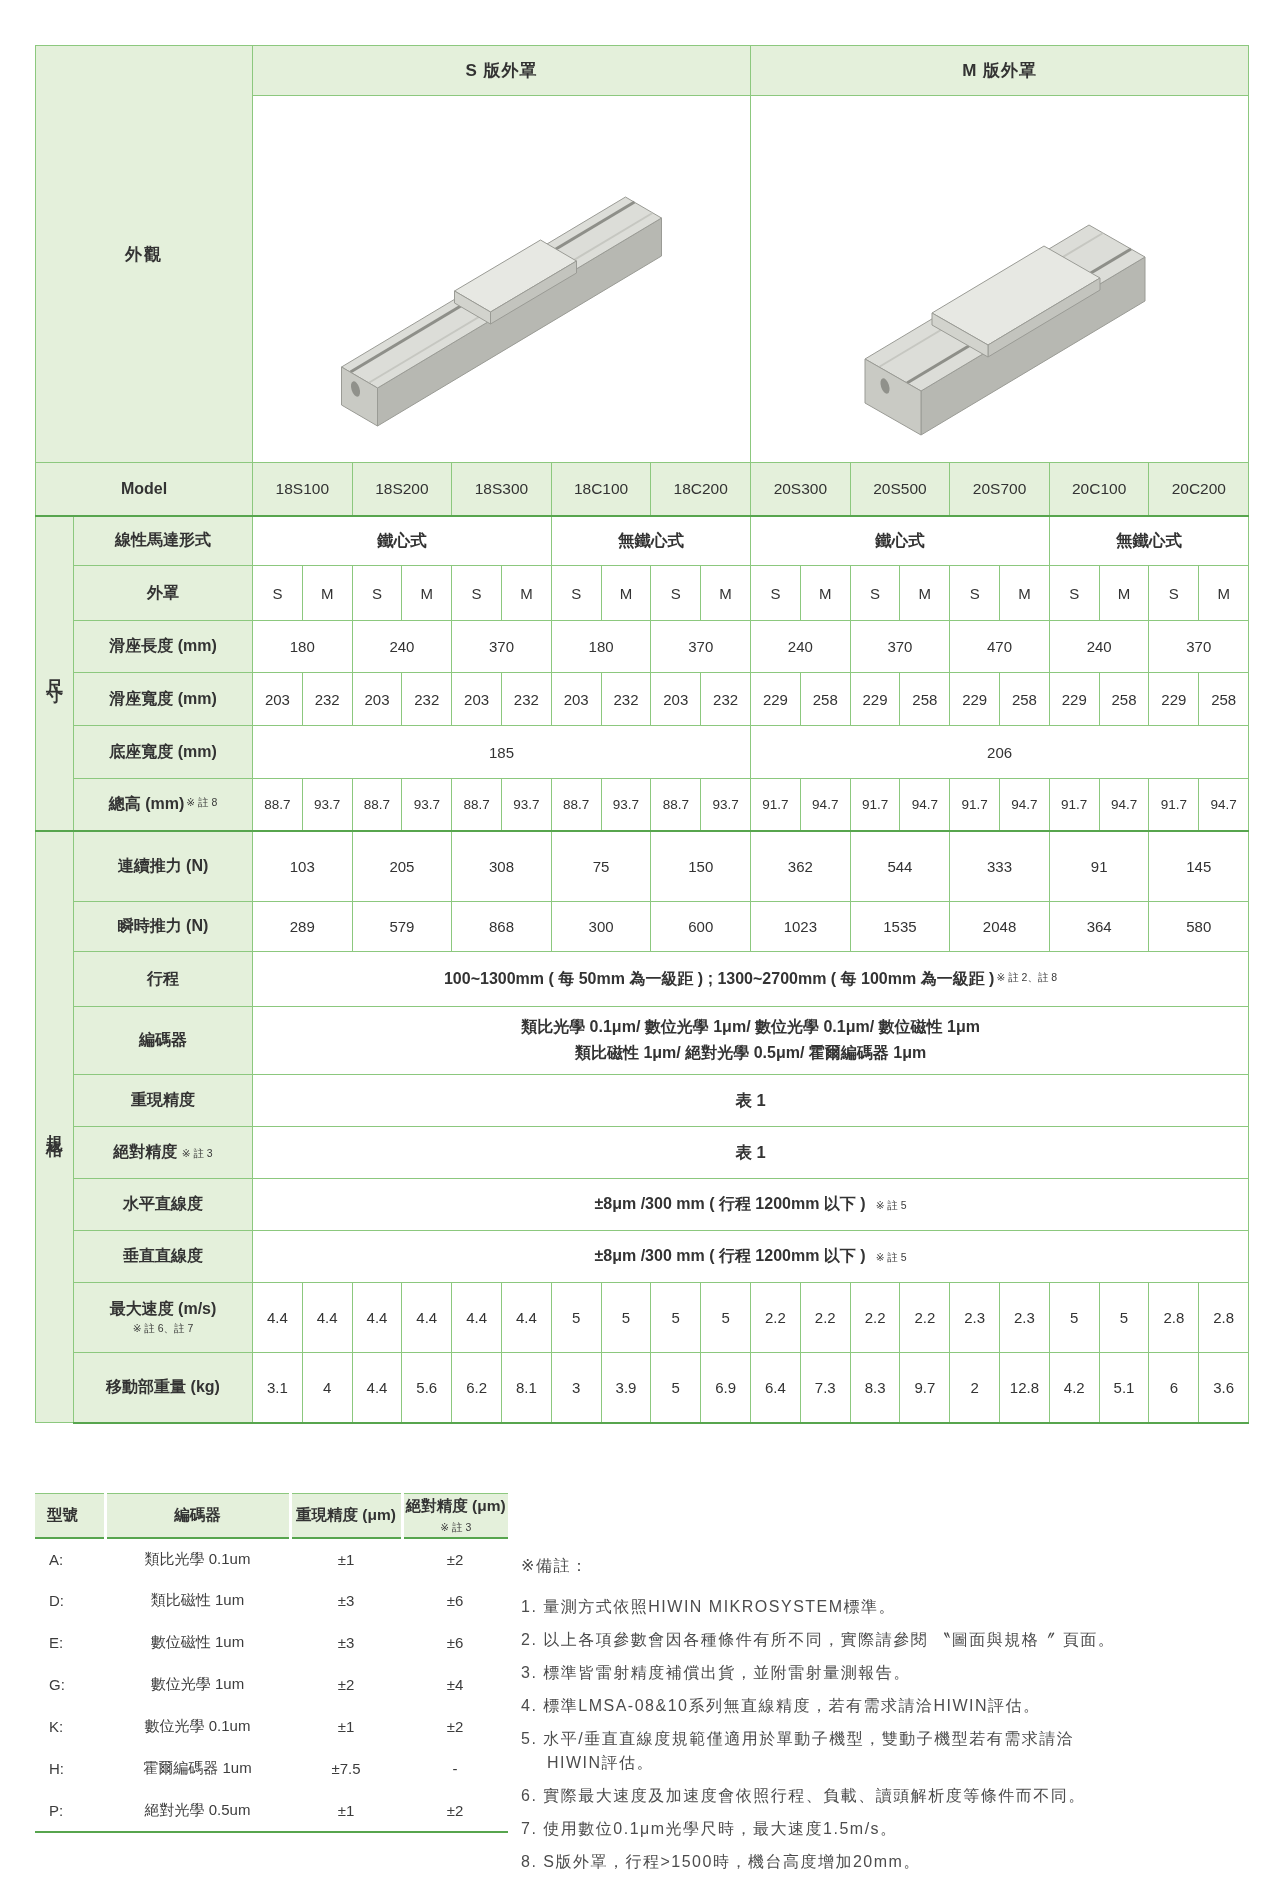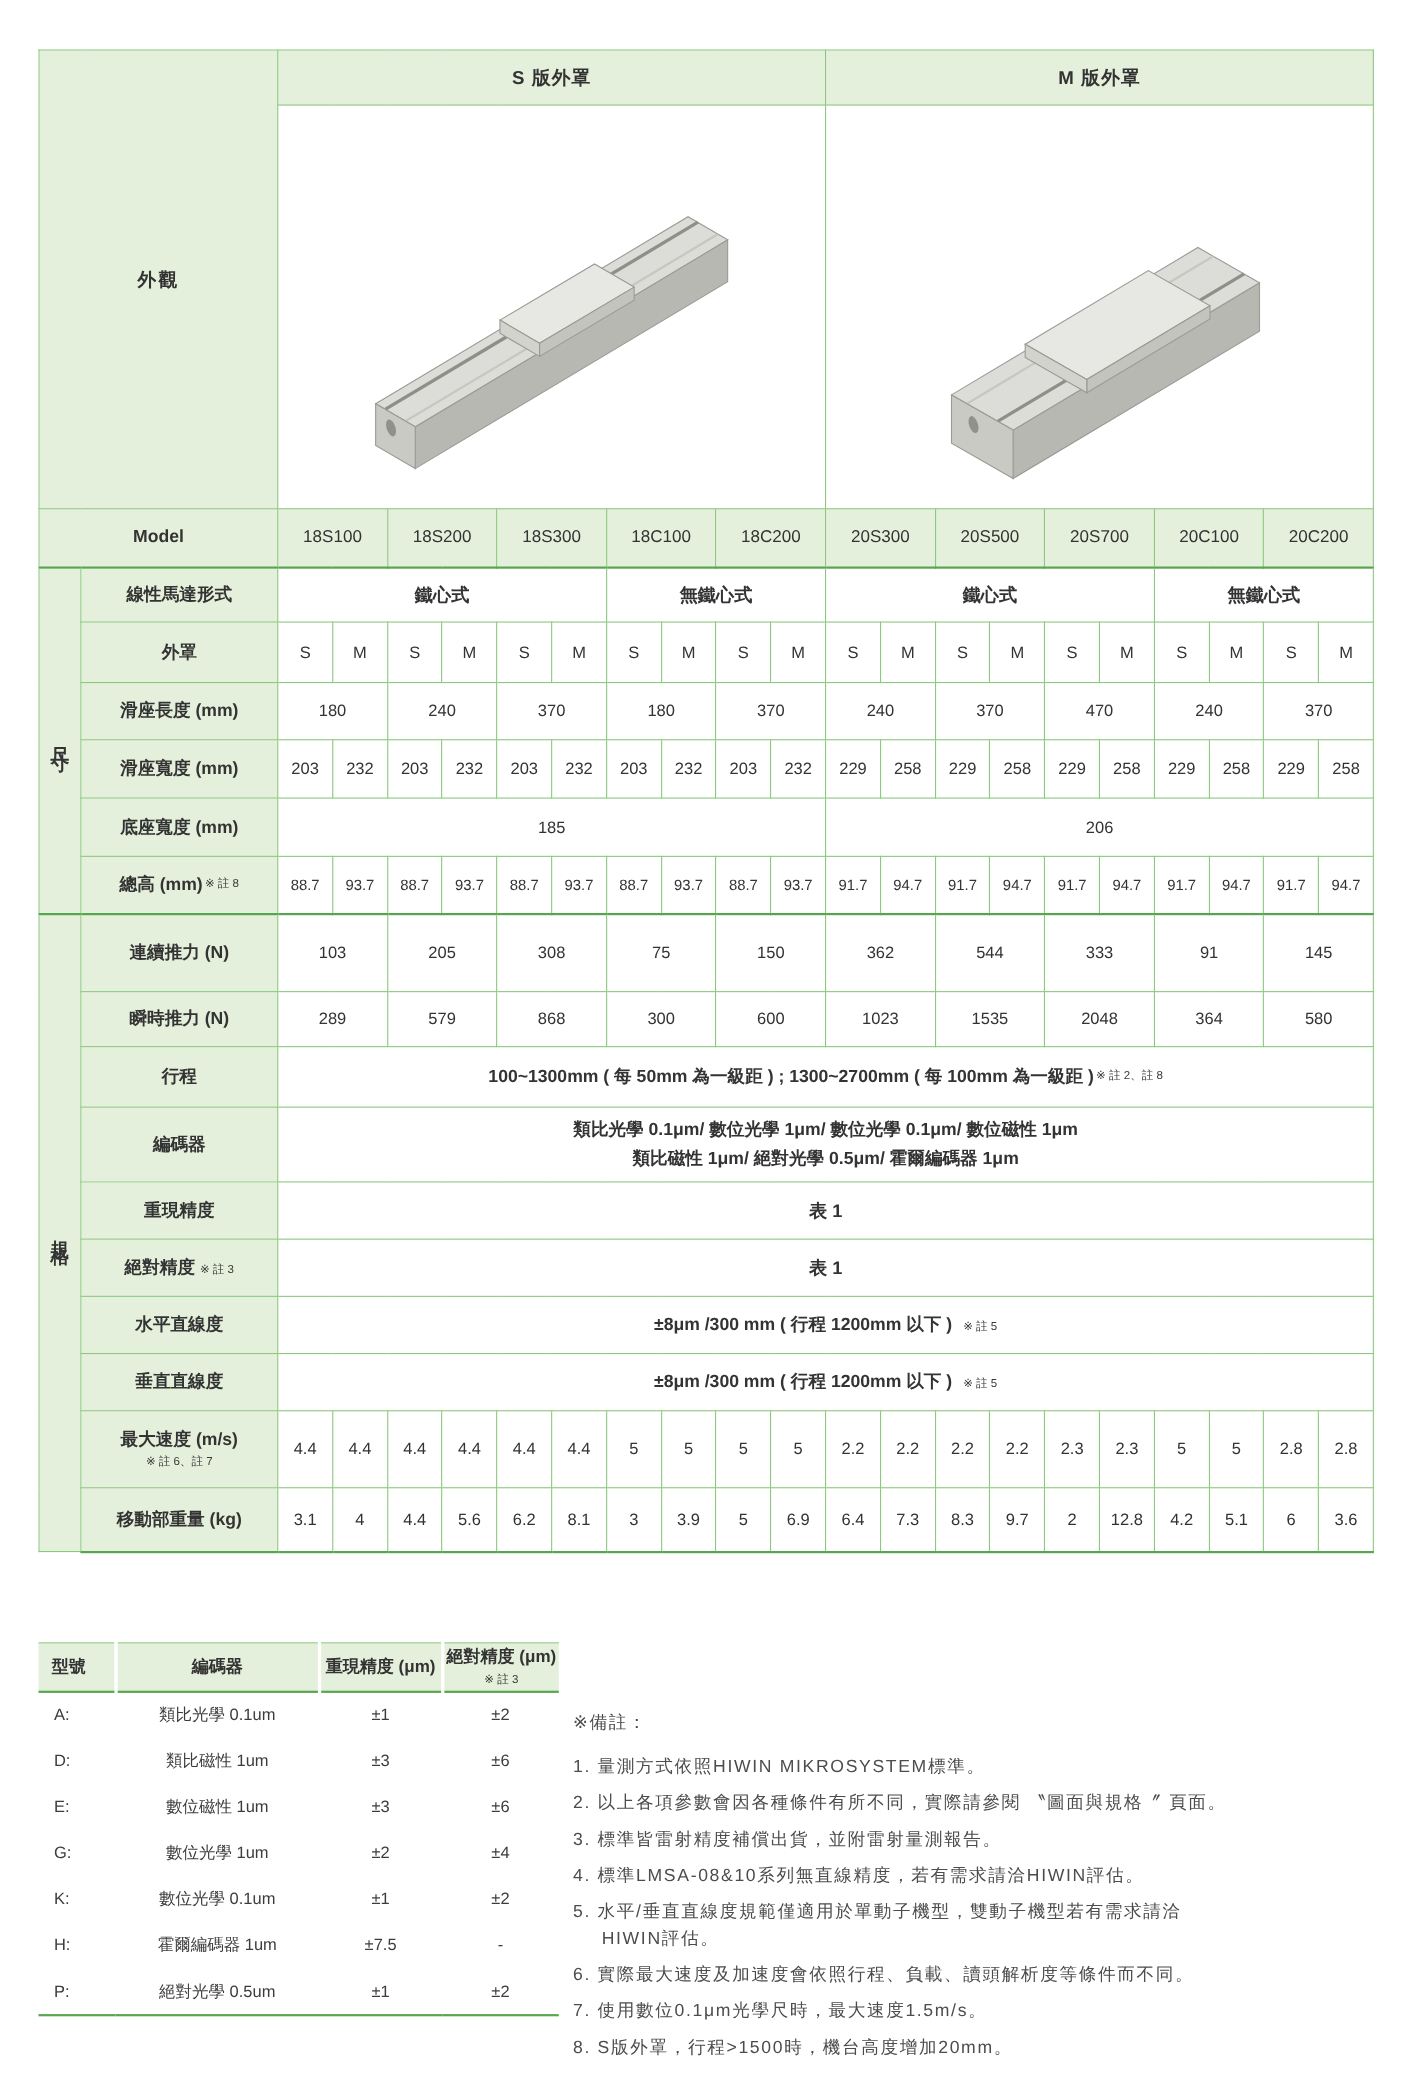--- a/index.html
+++ b/index.html
@@ -439,21 +439,21 @@
 
         <td class="num">5</td>
 
         <td class="num">5</td>
 
         <td class="num">2.8</td>
 
         <td class="num">2.8</td>
 
     </tr>
-    <tr class="lastrow" style="height:58px">
+    <tr class="lastrow" style="height:70px">
       <td class="fill lbl">移動部重量 (kg)</td>
 
         <td class="num">3.1</td>
 
         <td class="num">4</td>
 
         <td class="num">4.4</td>
 
         <td class="num">5.6</td>
 

